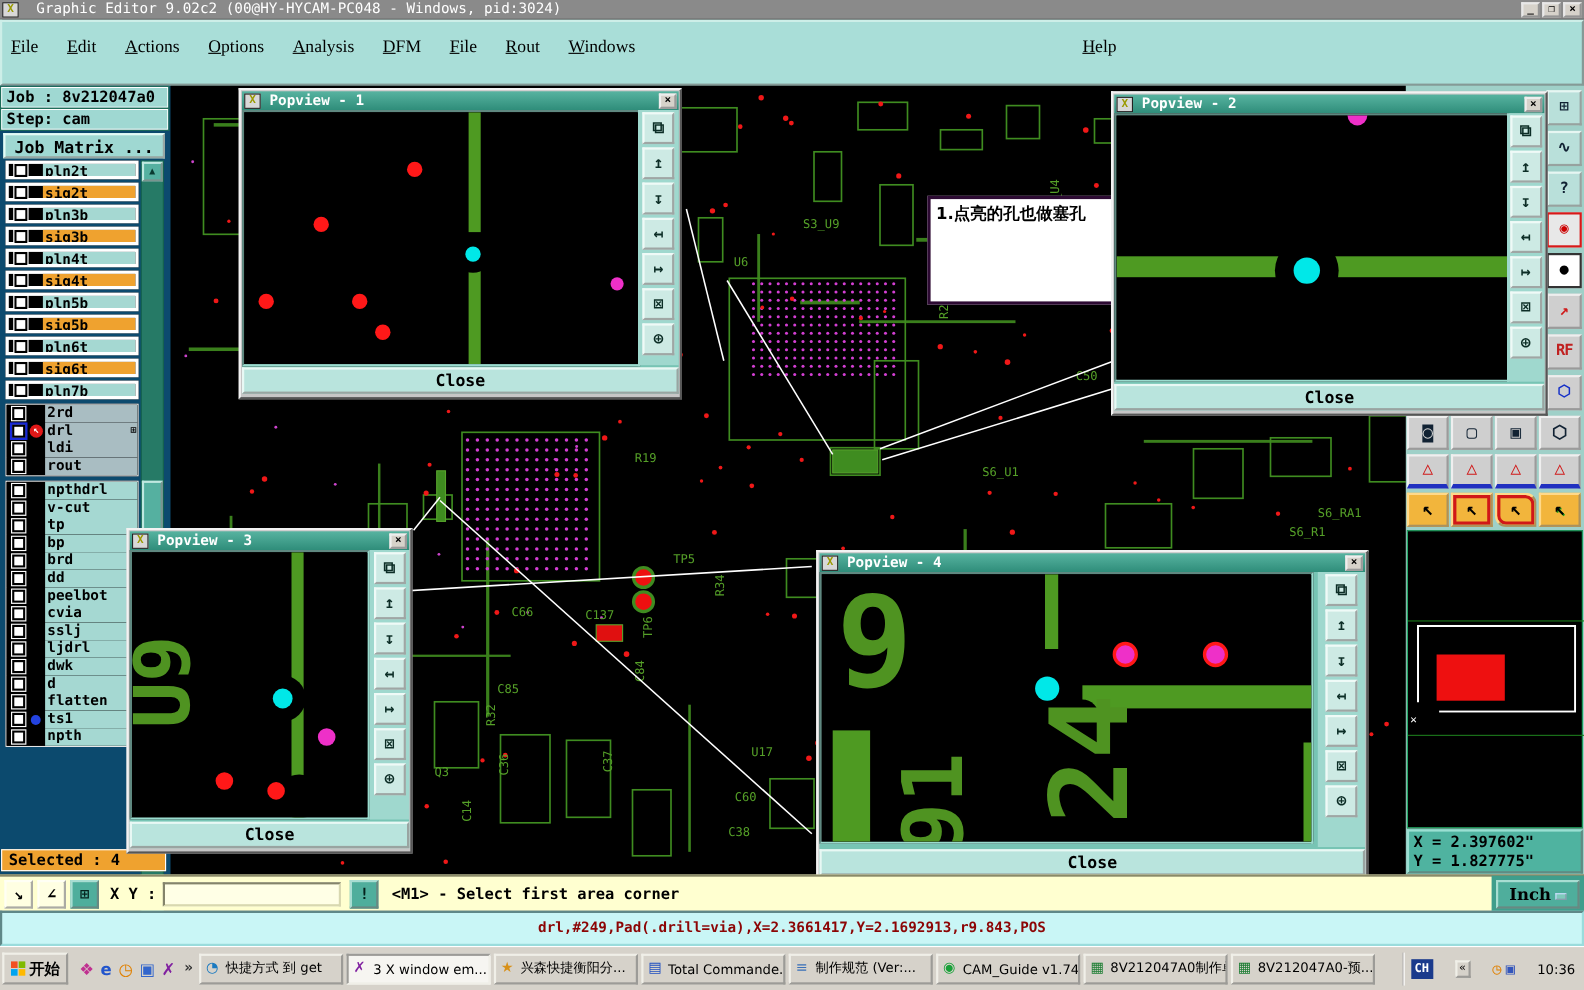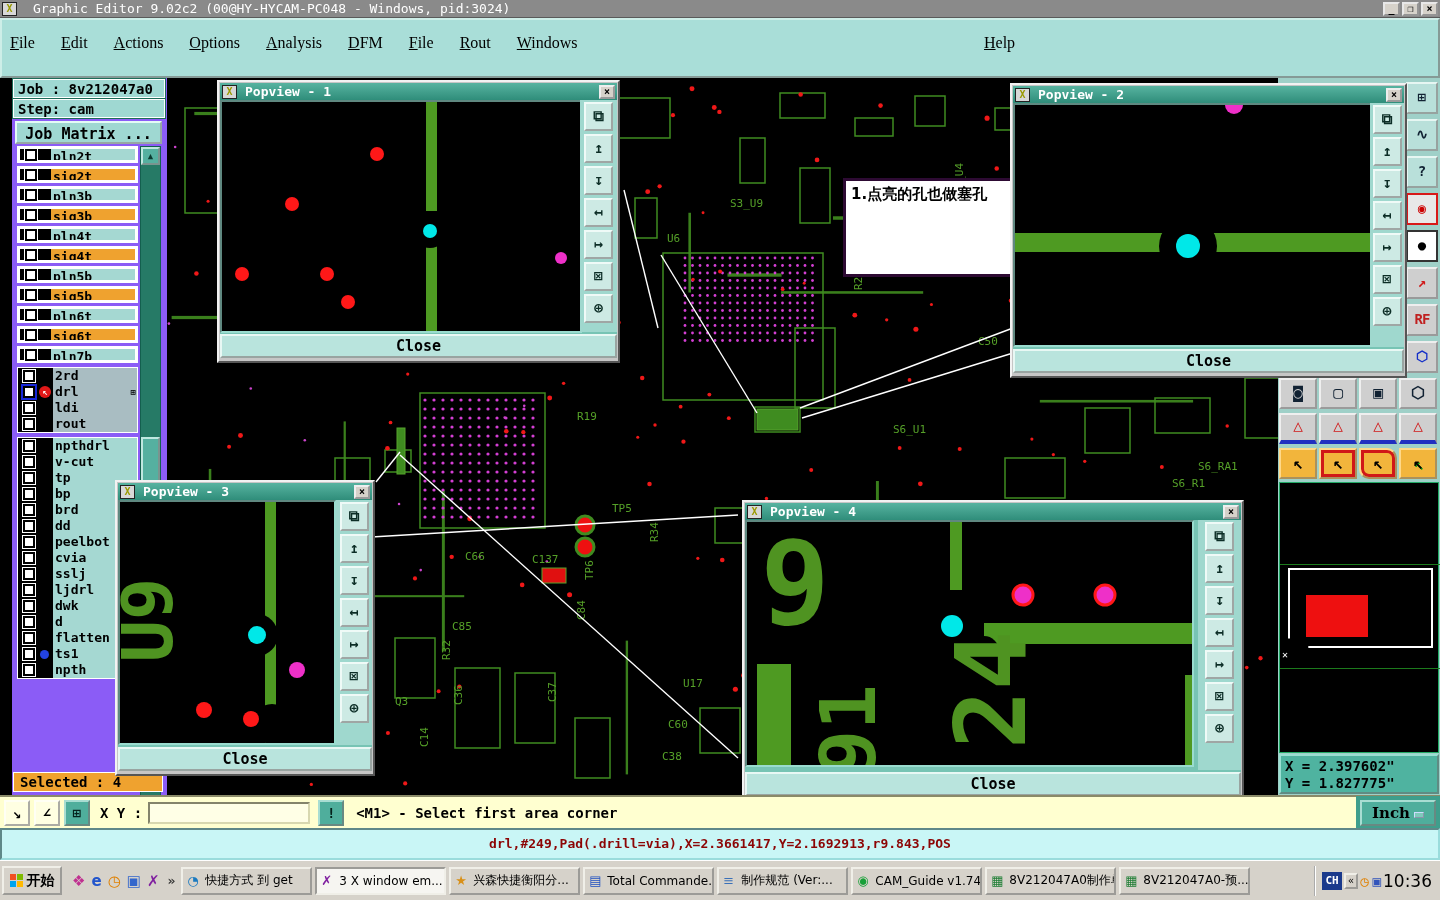--- a/index.html
+++ b/index.html
@@ -28,21 +28,21 @@
     font-weight:bold; font-style:italic; font-size:30px; color:#1c3c94; }
   #logo-lines { color:#d42010; font-size:26px; font-style:normal; letter-spacing:-2px; }
   #product-name { position:absolute; left:158px; top:2px; font-family:"DejaVu Serif", serif;
     font-weight:bold; font-size:27px; color:#000; }
   #date-time { position:absolute; right:4px; top:4px; text-align:right; font-size:13px;
     font-weight:bold; font-style:italic; line-height:15px; white-space:pre-line; }
   #subtitle { position:absolute; left:190px; top:34px; font-family:"DejaVu Serif", serif;
     font-style:italic; font-weight:bold; font-size:15px; }
 
   
-  #sidebar { position:absolute; left:12px; top:78px; width:155px; height:717px; background:#8b5cf6; z-index:5; }
+  #sidebar { position:absolute; left:0; top:78px; width:155px; height:717px; background:#0c4a6e; z-index:5; }
   .info-box { position:absolute; left:1px; width:152px; height:19px; background:#9fd8d2;
     border:1px solid #fff; outline:1px solid #1c6d59; font-size:14px; font-weight:bold; color:#000;
     padding:1px 4px; white-space:nowrap; }
   #job-matrix-btn { position:absolute; left:3px; top:43px; width:147px; height:23px; background:#9fd8d2;
     border:2px outset #e3fbf6; font-size:15px; font-weight:bold; text-align:center; padding-top:2px; }
   #layer-list { position:absolute; left:5px; top:68px; width:121px; }
   .lgroup { border:1px solid #fff; margin-bottom:4px; background:#000; }
   .lgroup.spread { border:none; background:none; }
   .lgroup.spread .lrow { border:3px solid #ffffff; margin-bottom:3px; }
   .lrow { display:flex; align-items:center; height:16px; background:#000; position:relative; }
@@ -149,28 +149,28 @@
   .winflag i { display:block; }
   #quick-launch { display:flex; align-items:center; gap:6px; margin:0 6px 0 10px; }
   .ql-icon { font-size:15px; font-weight:bold; font-family:"DejaVu Sans", sans-serif; }
   #ql-chevron { font-size:13px; font-weight:bold; color:#333; margin-left:2px; }
   #task-buttons { display:flex; gap:3px; margin-left:6px; }
   .task-btn { flex:0 0 131px; width:131px; height:28px; background:#d6d2ca; border:2px outset #f0efe8;
     display:flex; align-items:center; gap:4px; padding:0 4px; font-size:12px; white-space:nowrap;
     overflow:hidden; font-family:"DejaVu Sans", sans-serif; }
   .task-btn.active { background:#f6f5f1; border:2px inset #f0efe8; }
   .tb-ico { font-size:13px; flex:0 0 14px; }
-  #tray { margin-left:auto; display:flex; align-items:center; gap:2px; padding:0 8px 0 6px;
+  #tray { margin-left:auto; display:flex; align-items:center; gap:20px; padding:0 8px 0 6px;
     border-left:2px groove #fff; height:30px; }
   #lang-ind { width:20px; height:18px; background:#1a3a8c; color:#fff; font-size:11px; font-weight:bold;
     text-align:center; line-height:18px; }
   #tray-chevron { width:14px; height:16px; background:#d6d2ca; border:2px outset #f0efe8; font-size:10px;
     line-height:12px; text-align:center; }
   .tray-ico { font-size:14px; }
-  #tray-time { font-size:17px; font-family:"DejaVu Sans", sans-serif; }
+  #tray-time { font-size:12px; font-family:"DejaVu Sans", sans-serif; }
 </style>
 </head>
 <body>
 
 <div id="titlebar">
   <div class="app-icon">X</div>
   <span id="title-text">Graphic Editor 9.02c2 (00@HY-HYCAM-PC048 - Windows, pid:3024)</span>
   <div id="win-controls">
       <div class="wbtn">_</div>
       <div class="wbtn">❐</div>

